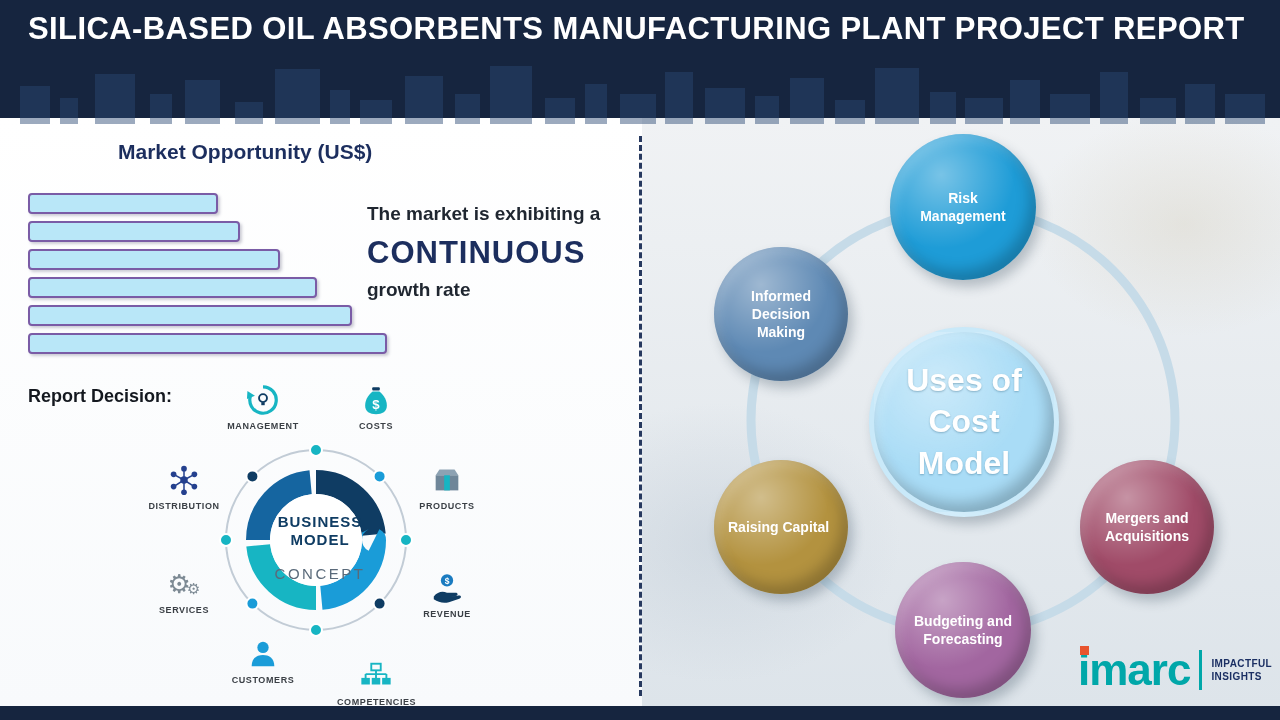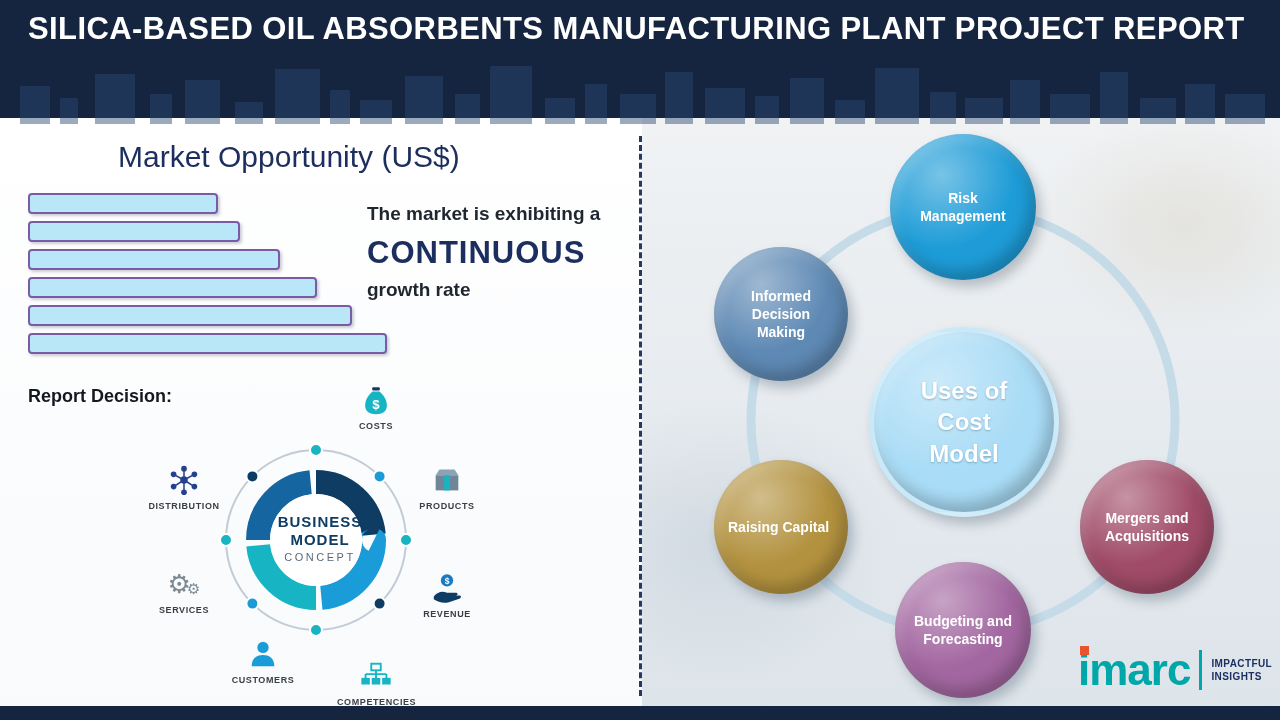--- a/index.html
+++ b/index.html
@@ -19,34 +19,34 @@
     background:
       radial-gradient(220px 160px at 85% 18%, rgba(205,195,170,.28), transparent 70%),
       radial-gradient(260px 200px at 12% 72%, rgba(170,185,200,.30), transparent 70%),
       linear-gradient(180deg,#f0f2f4,#dde4ea);
     z-index:1; }
   .divider { position:absolute; left:639px; top:136px; height:560px; width:0;
     border-left:3px dashed #27395f; z-index:2; }
   .footer-strip { position:absolute; left:0; bottom:0; width:1280px; height:14px; background:#16253f; z-index:3; }
 
   
-  .section-title { position:absolute; left:118px; top:22px; font-size:30px; font-weight:normal; color:#1c2e5e; }
+  .section-title { position:absolute; left:118px; top:22px; font-size:21px; font-weight:bold; color:#1c2e5e; }
   .bars { position:absolute; left:28px; top:75px; }
   .bar { height:21px; margin-bottom:7px; background:#b9e7f8; border:2px solid #7a5ca6;
     border-radius:4px; box-shadow:2px 2px 3px rgba(60,60,90,.25); }
   .growth { position:absolute; left:367px; top:85px; width:270px; color:#1f2630; }
   .growth-l1 { font-size:19px; font-weight:bold; margin-bottom:10px; }
   .growth-l2 { font-size:31px; font-weight:bold; color:#1c2e5e; letter-spacing:1px; margin-bottom:8px; }
   .growth-l3 { font-size:19px; font-weight:bold; }
   .coverage-label { position:absolute; left:28px; top:268px; font-size:18px; font-weight:bold; color:#14181f; }
 
   .bm-ring { position:absolute; left:216px; top:322px; }
   .bm-center { position:absolute; left:255px; top:395px; width:130px; text-align:center; color:#0f3c63; }
   .bm-center .l1, .bm-center .l2 { font-size:15px; font-weight:bold; letter-spacing:1px; line-height:1.2; }
-  .bm-center .l3 { font-size:11px; letter-spacing:2.5px; color:#5a6a7a; margin-top:2px; }
+  .bm-center .l3 { font-size:15px; letter-spacing:2.5px; color:#5a6a7a; margin-top:16px; }
 
   .cov-item { position:absolute; width:78px; text-align:center; }
   .cov-item .ic { height:36px; display:flex; align-items:center; justify-content:center; }
   .cov-item .lbl { font-size:9px; font-weight:bold; color:#3a3f45; letter-spacing:.6px; margin-top:3px; }
   .gear-glyph { font-family:"DejaVu Sans", sans-serif; color:#7d8a94; line-height:1; }
 
   .cov-management  { left:224px; top:264px; }
   .cov-costs       { left:337px; top:264px; }
   .cov-distribution{ left:145px; top:344px; }
   .cov-products    { left:408px; top:344px; }
@@ -60,21 +60,21 @@
   .use-circle { position:absolute; border-radius:50%; display:flex; align-items:center; justify-content:flex-start;
     text-align:center; color:#fff; font-weight:bold; font-size:14px; line-height:1.3; padding:14px;
     background: radial-gradient(circle at 35% 28%, rgba(255,255,255,.40), rgba(255,255,255,0) 52%), var(--c,#888);
     box-shadow: inset -6px -9px 14px rgba(0,0,0,.22), inset 5px 7px 12px rgba(255,255,255,.22), 5px 7px 12px rgba(40,60,80,.28); }
   .uc-risk      { left:248px; top:16px;  width:146px; height:146px; }
   .uc-valuation { left:438px; top:129px; width:134px; height:134px; }
   .uc-informed  { left:72px;  top:129px; width:134px; height:134px; }
   .uc-mergers   { left:438px; top:342px; width:134px; height:134px; }
   .uc-raising   { left:72px;  top:342px; width:134px; height:134px; }
   .uc-budgeting { left:253px; top:444px; width:136px; height:136px; }
-  .uc-center    { left:227px; top:209px; width:190px; height:190px; font-size:24px; padding:0 26px;
+  .uc-center    { left:227px; top:209px; width:190px; height:190px; font-size:32px; padding:0 26px;
     border:5px solid rgba(255,255,255,.38); text-shadow:0 1px 2px rgba(30,80,110,.35); }
 
   
   .brand { position:absolute; left:1078px; top:650px; display:flex; align-items:center; gap:9px; z-index:4; }
   .brand-accent { position:absolute; left:2px; top:-4px; width:9px; height:9px; background:#e8542e; }
   .brand-text { font-size:44px; font-weight:bold; color:#00a7a9; letter-spacing:-1px; line-height:.85; }
   .brand-sep { width:3px; height:40px; background:#00a7a9; }
   .brand-tag { display:flex; flex-direction:column; font-size:10px; font-weight:bold; color:#1b2f63; letter-spacing:.4px; line-height:1.35; }
 </style>
 </head>
@@ -158,20 +158,31 @@
         <circle cx="10" cy="100" r="6" fill="#17b5c3"></circle>
           <circle cx="36.4" cy="36.4" r="6" fill="#0f3c63"></circle>
       </g>
     </svg>
     <div class="bm-center">
       <div class="l1">BUSINESS</div>
       <div class="l2">MODEL</div>
       <div class="l3">CONCEPT</div>
     </div>
 
+    <div class="cov-item cov-management">
+      <div class="ic">
+        <svg width="34" height="34" viewBox="0 0 36 36">
+          <path d="M18 4a14 14 0 1 1-13.2 9.4" fill="none" stroke="#17b5c3" stroke-width="3.4"></path>
+          <polygon points="1.5,8.5 9.5,13.5 1,17" fill="#17b5c3"></polygon>
+          <circle cx="18" cy="16" r="4.2" fill="none" stroke="#0f3c63" stroke-width="2"></circle>
+          <rect x="16.2" y="20.5" width="3.6" height="3" fill="#0f3c63"></rect>
+        </svg>
+      </div>
+      <div class="lbl">MANAGEMENT</div>
+    </div>
 
     <div class="cov-item cov-costs">
       <div class="ic">
         <svg width="34" height="34" viewBox="0 0 36 36">
           <rect x="14" y="4.5" width="8" height="3.5" rx="1" fill="#0f3c63"></rect>
           <path d="M14.5 9 L21.5 9 C27 13 29.5 19 29.5 24 C29.5 30 24.5 33 18 33 C11.5 33 6.5 30 6.5 24 C6.5 19 9 13 14.5 9 Z" fill="#17b5c3"></path>
           <text x="18" y="27" font-size="14" font-weight="bold" fill="#ffffff" text-anchor="middle" font-family="Liberation Sans, sans-serif">$</text>
         </svg>
       </div>
       <div class="lbl">COSTS</div>

